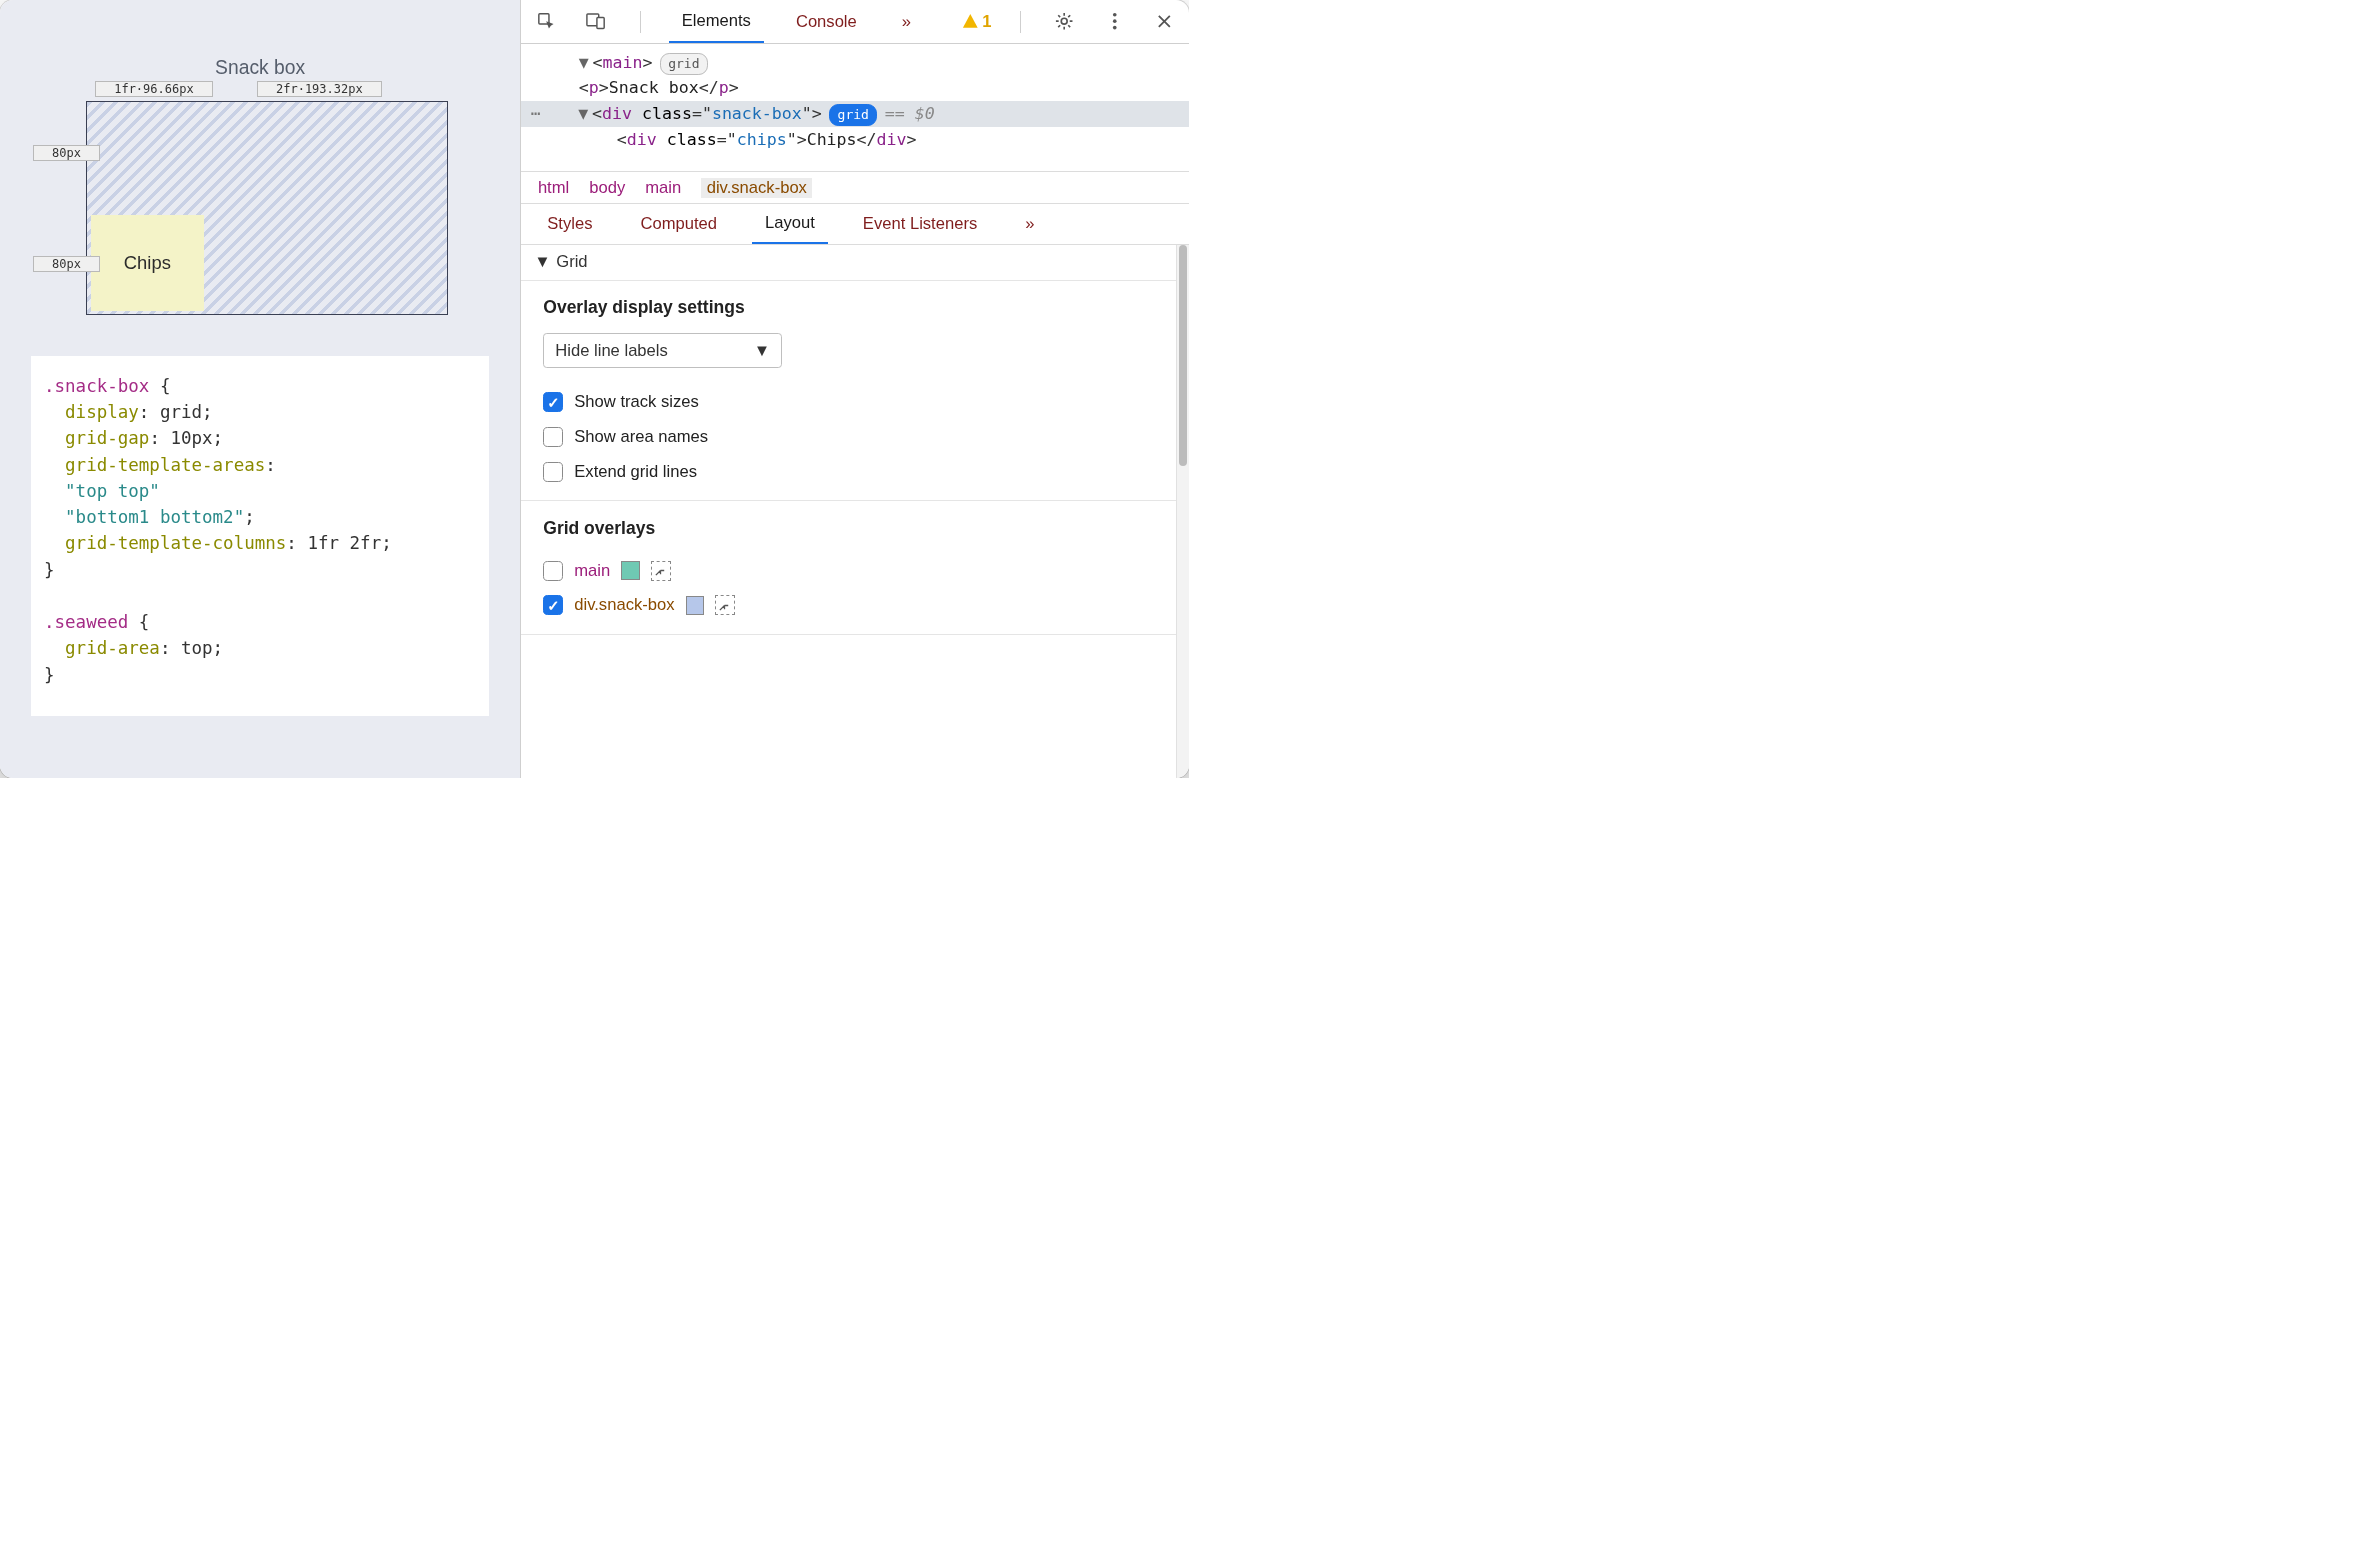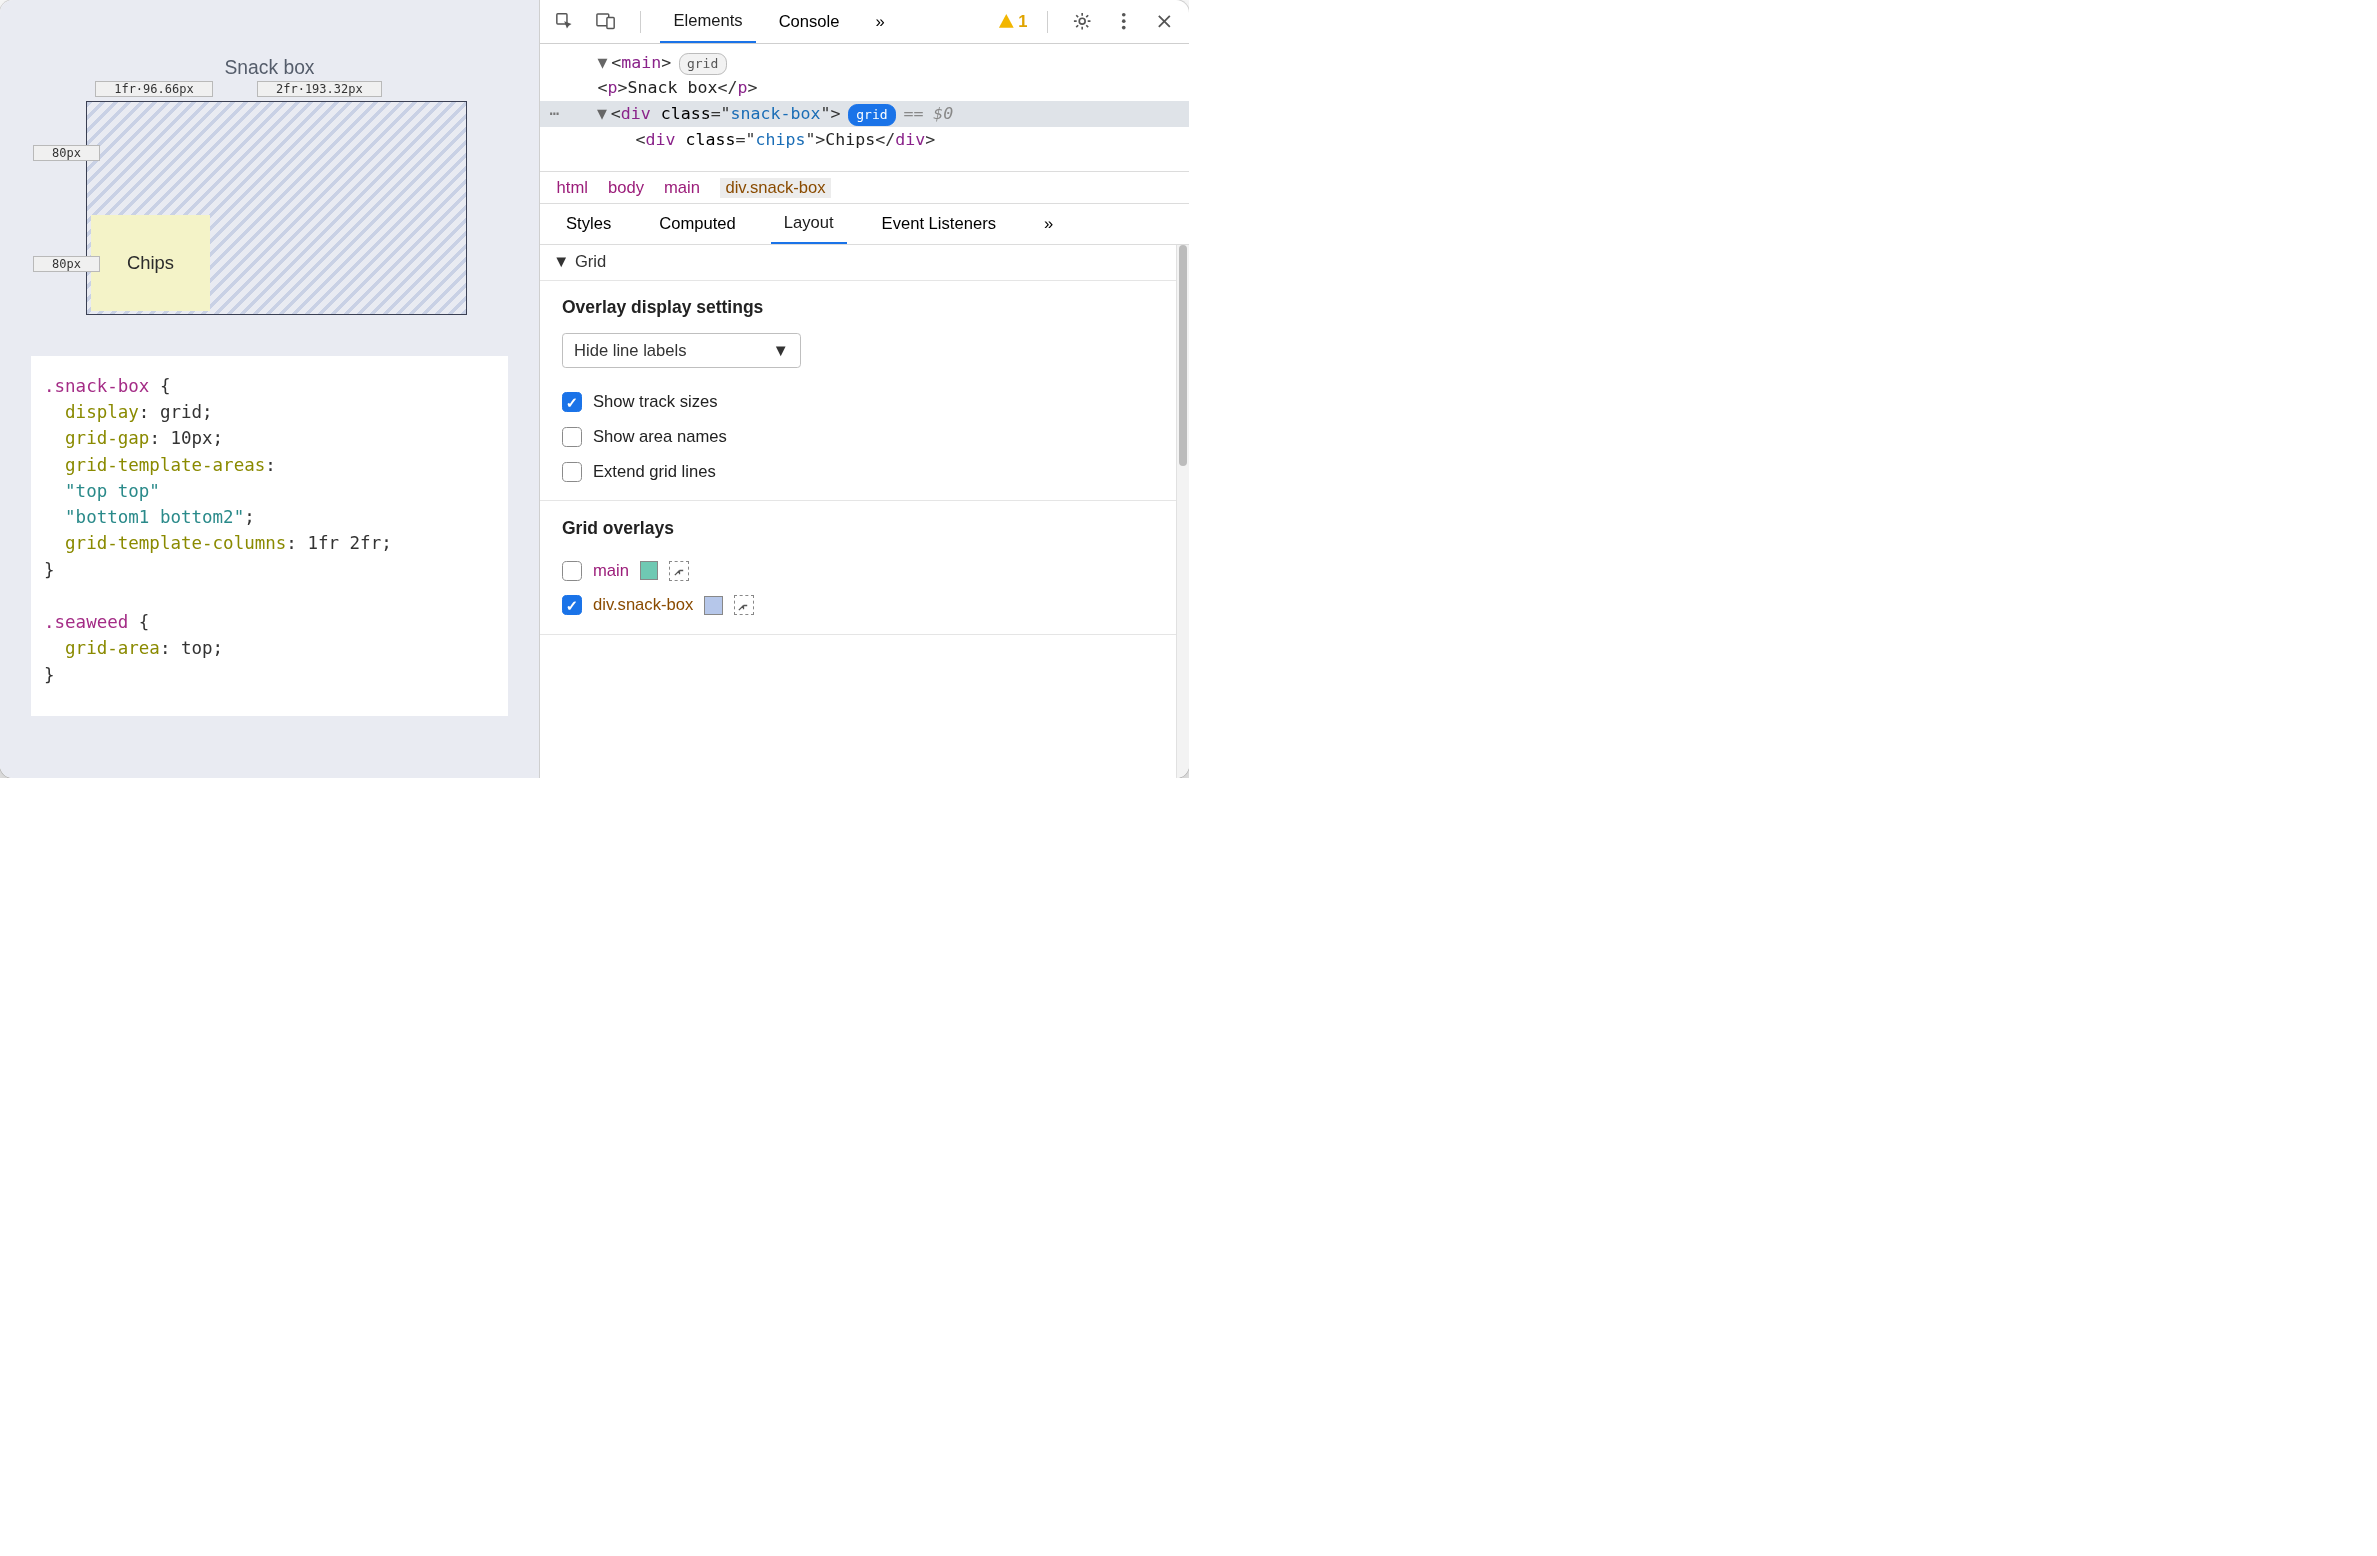--- a/index.html
+++ b/index.html
@@ -95,36 +95,36 @@
   border-left: 0.9px solid #cfcfcf;
   font-size: 16.6px;
   color: #333;
 }
 .toolbar {
   display: flex;
   align-items: center;
   height: 44px;
   padding: 0 9.2px;
   border-bottom: 0.9px solid #cfcfcf;
-  gap: 10px;
+  gap: 19px;
 }
 .toolbar .icon-btn {
   display: inline-flex;
   align-items: center;
   justify-content: center;
   width: 31px;
   height: 28px;
   color: #555;
 }
 .tab {
   padding: 0 13px;
   height: 100%;
   display: inline-flex;
   align-items: center;
-  color: #000000;
+  color: #7f1d1d;
   cursor: pointer;
 }
 .tab.active {
   color: #1a1a1a;
   border-bottom: 2.8px solid #1a73e8;
   margin-bottom: -0.9px;
   font-weight: 500;
 }
 .tool-sep { width: 0.9px; height: 22px; background: #cfcfcf; margin: 0 9.2px; }
 .spacer { flex: 1; }

